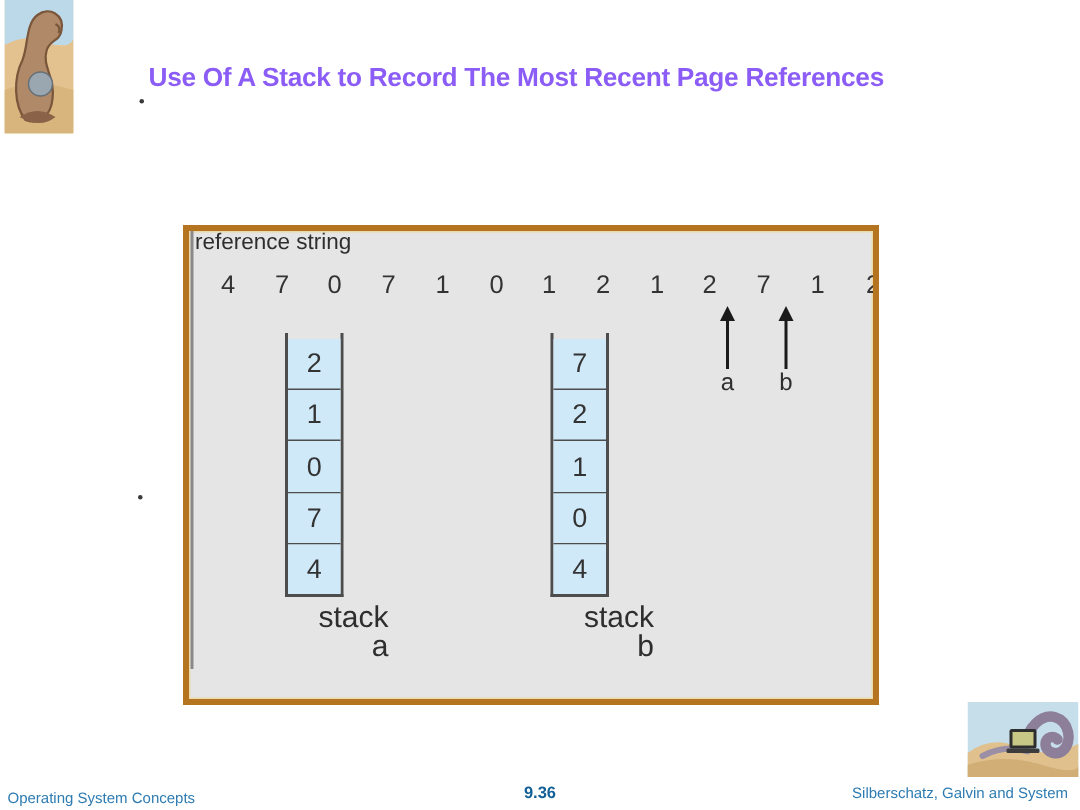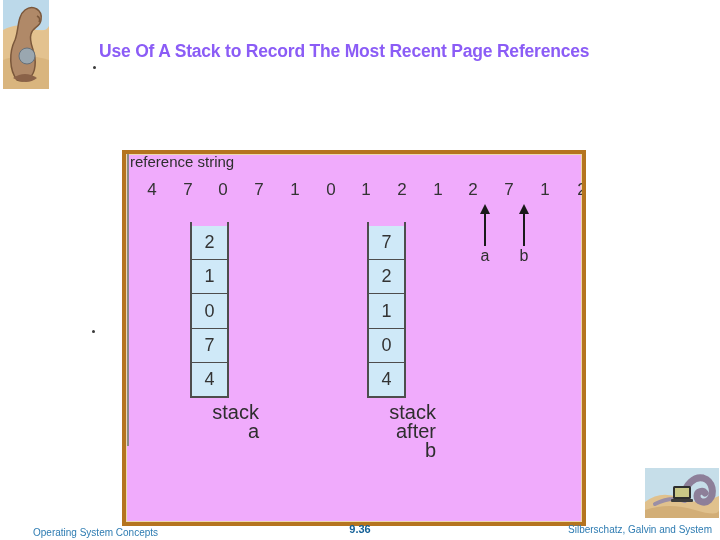--- a/index.html
+++ b/index.html
@@ -15,22 +15,22 @@
     position:absolute; left:99px; top:41px; width:600px;
     font-size:17.5px; font-weight:bold; letter-spacing:-0.2px;
     color:#8b5cf6; white-space:nowrap;
   }
   .stray-dot { position:absolute; width:3px; height:3px; background:#3a3a3a; border-radius:50%; }
   .dot1 { left:93px; top:66px; }
   .dot2 { left:92px; top:330px; }
 
   
   .figure-frame {
-    position:absolute; left:122px; top:150px; width:464px; height:376px;
-    border:4px solid #b5741f; background:#f0abfc; overflow:hidden;
+    position:absolute; left:122px; top:150px; width:464px; height:320px;
+    border:4px solid #b5741f; background:#e5e5e5; overflow:hidden;
     box-shadow: inset 0 0 0 1px #ecd9ae;
   }
   .fig-left-line { position:absolute; left:1px; top:0; width:2px; height:292px; background:#8a8a8a; }
   .ref-label { position:absolute; left:4px; top:-1px; font-size:15px; color:#2e2e2e; }
 
   .ref-digit {
     position:absolute; top:26px; width:20px; text-align:center;
     font-size:17px; color:#333333;
   }
 
@@ -62,21 +62,21 @@
   .arrow-b { left:392px; }
   .arrow-label {
     position:absolute; top:93px; width:20px; text-align:center;
     font-size:16px; color:#2e2e2e;
   }
   .label-a { left:349px; }
   .label-b { left:388px; }
 
   
   .footer-left {
-    position:absolute; left:5px; top:527px; font-size:10px; color:#2e7cb2;margin-left:28px;
+    position:absolute; left:5px; top:527px; font-size:10px; color:#2e7cb2;
   }
   .footer-center {
     position:absolute; left:0; top:523px; width:720px; text-align:center;
     font-size:11px; font-weight:bold; color:#115f96;
   }
   .footer-right {
     position:absolute; right:8px; top:524px; font-size:10px; color:#2e7cb2;
   }
   .logo-br { position:absolute; left:645px; top:468px; width:74px; height:50px; }
 </style>
@@ -142,21 +142,20 @@
     <div class="cell">0</div>
     <div class="cell">4</div>
   </div>
 
   <div class="stack-caption caption-before">
     <div>stack</div>
     <div>a</div>
   </div>
   <div class="stack-caption caption-after">
     <div>stack</div>
-    <div>after</div>
     <div>b</div>
   </div>
 </div>
 
 <div class="footer-left">Operating System Concepts</div>
 <div class="footer-center">9.36</div>
 <div class="footer-right">Silberschatz, Galvin and System</div>
 
 <svg class="logo-br" viewBox="0 0 74 50" xmlns="http://www.w3.org/2000/svg">
   <rect x="0" y="0" width="74" height="50" fill="#c6dee9"></rect>

